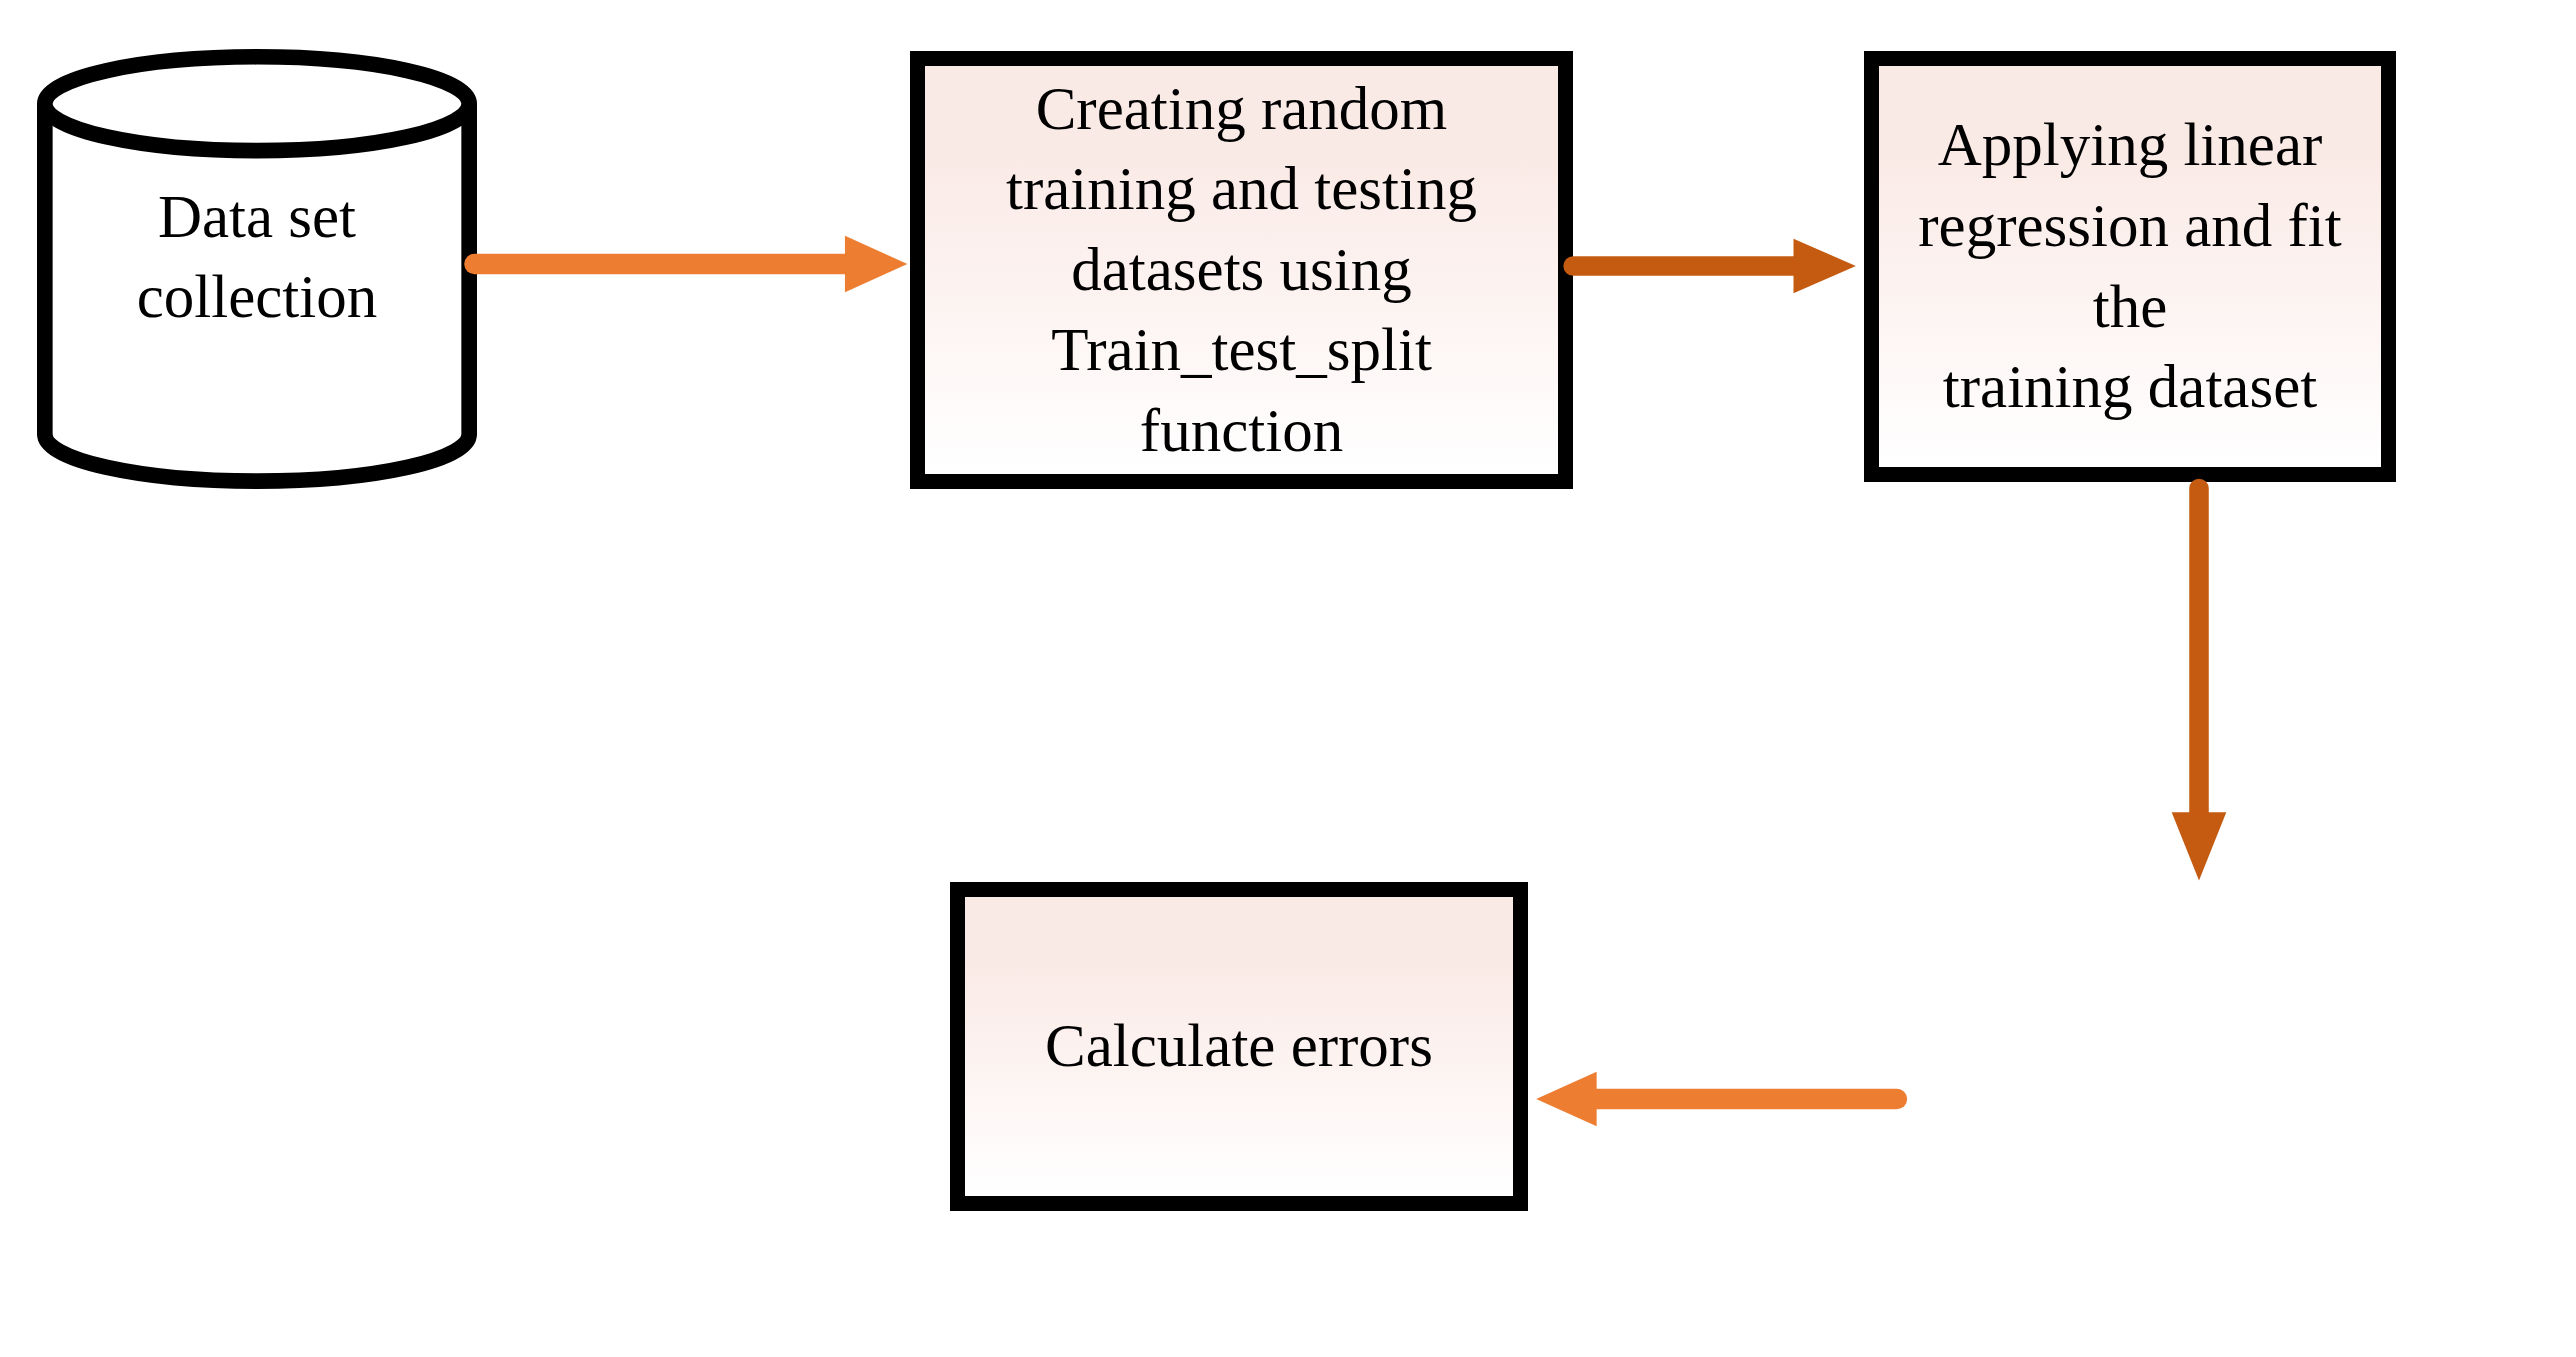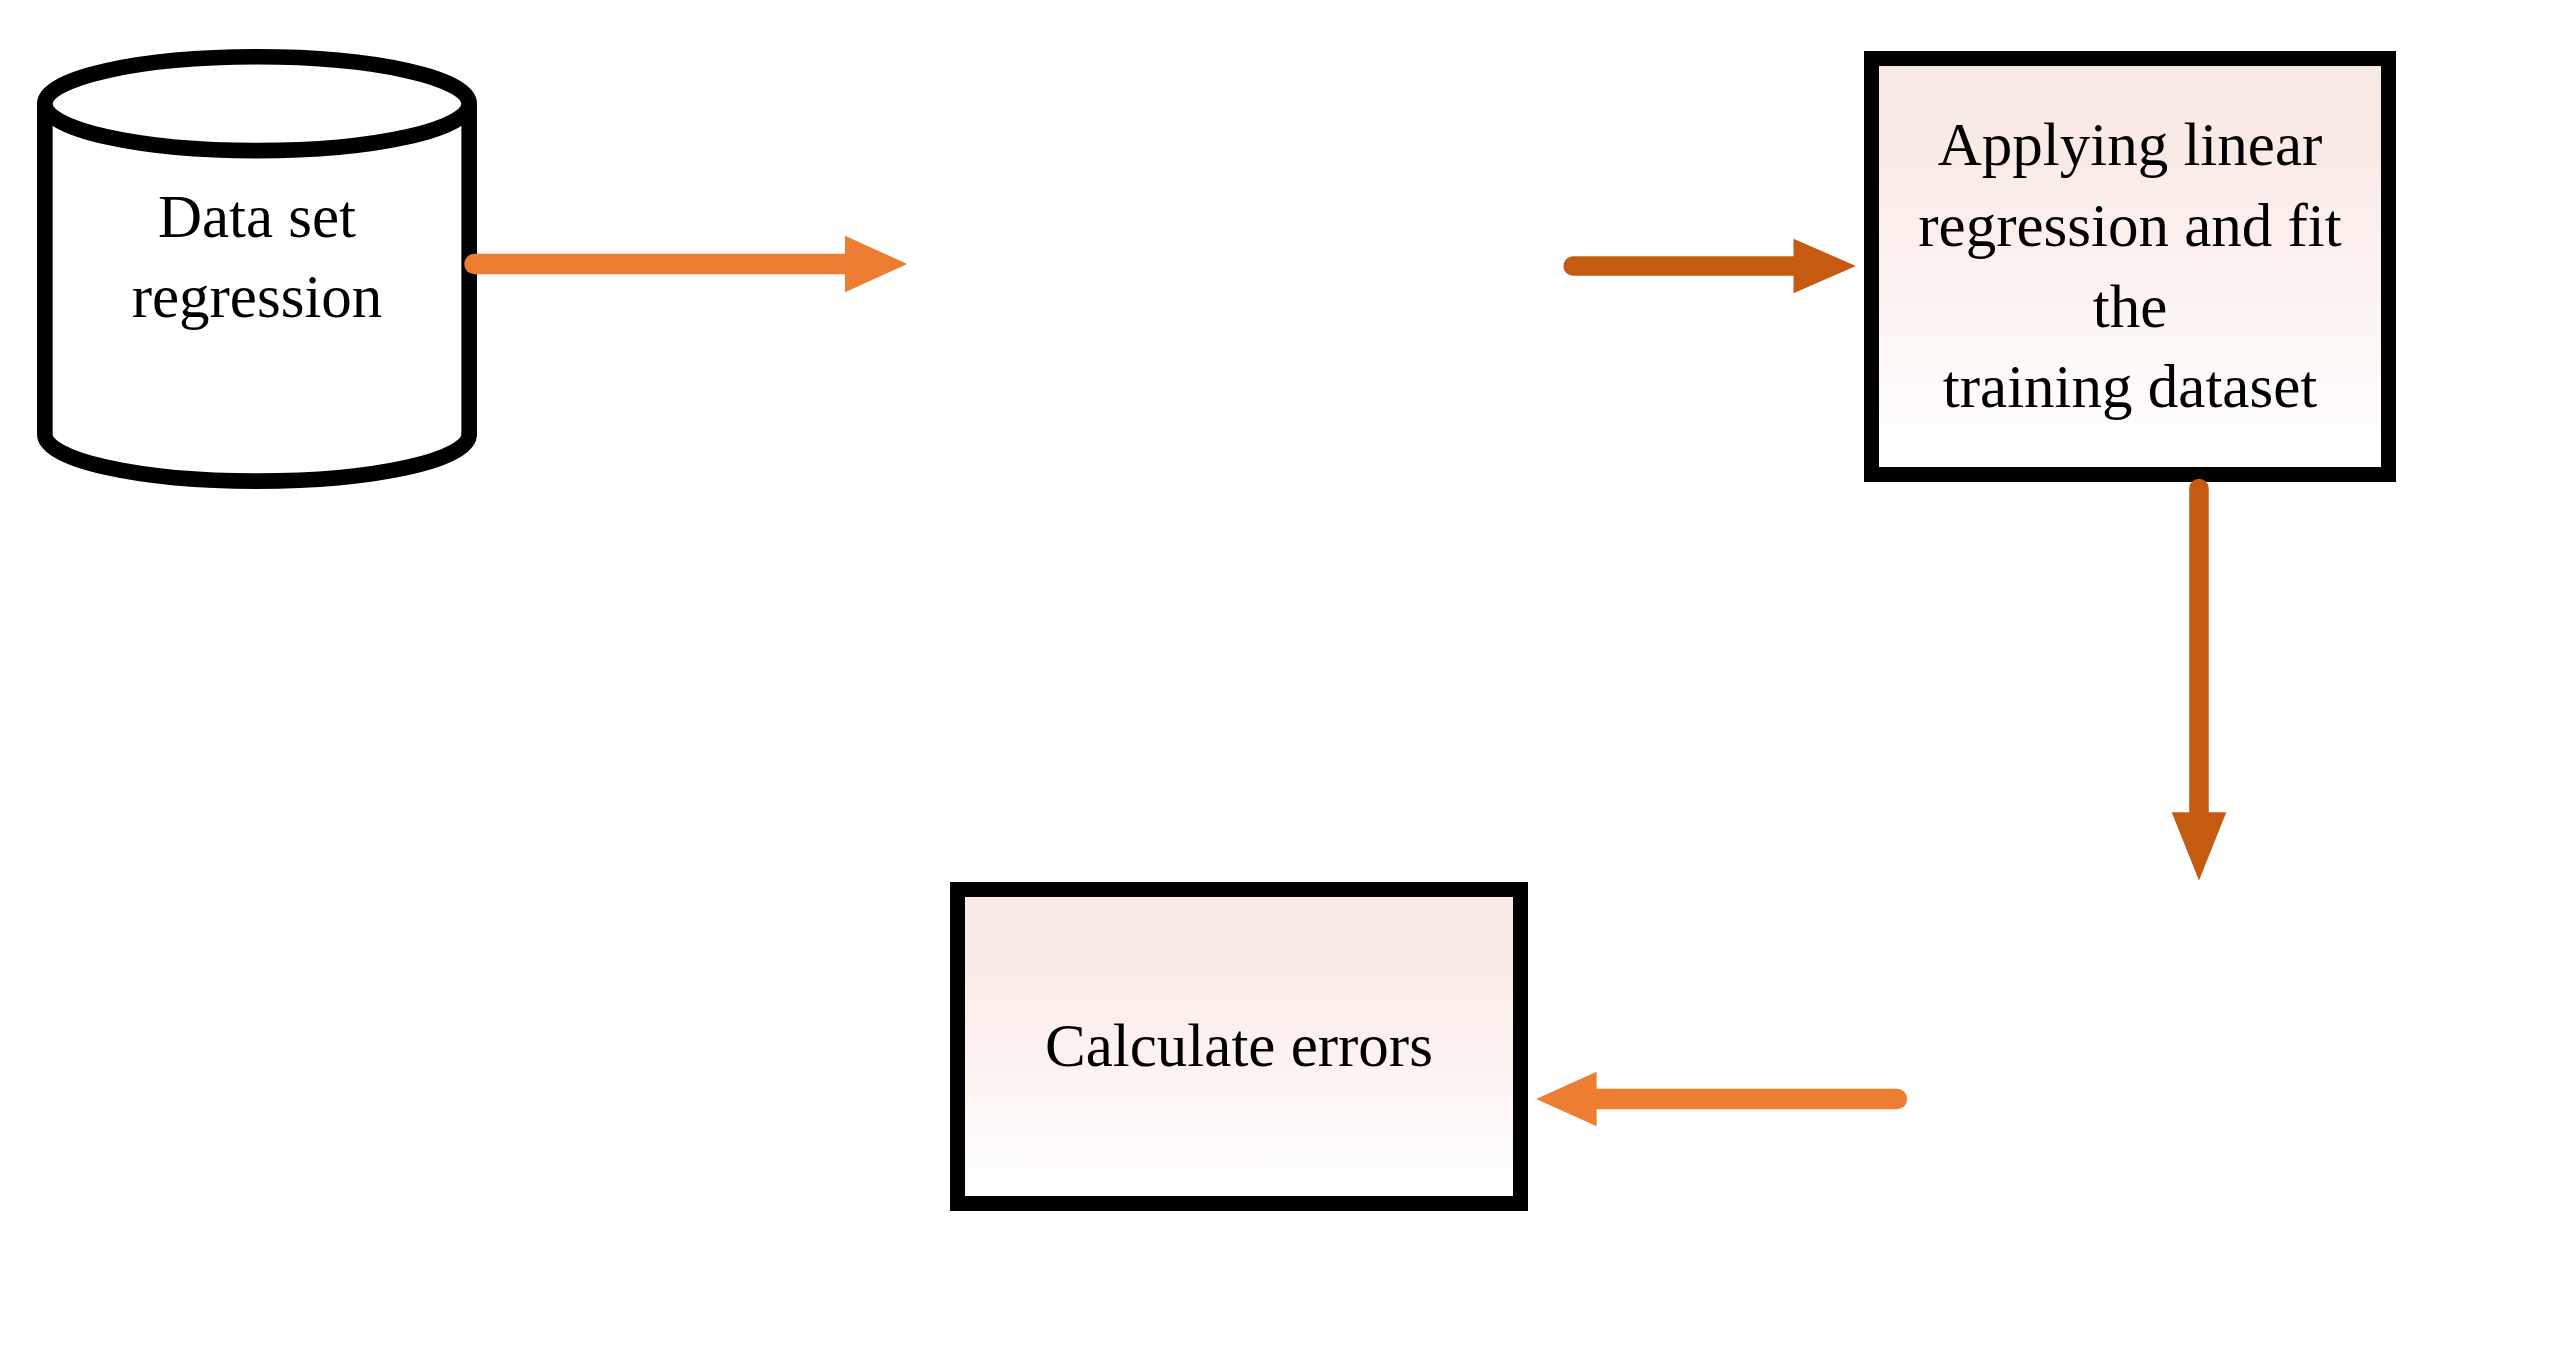--- a/index.html
+++ b/index.html
@@ -52,29 +52,36 @@
 
 <div id="stage">
 
   <div class="abs" style="left:37px; top:47px; width:440px; height:442px;">
     <svg width="440" height="442" viewBox="0 0 450 452">
       <path d="M 8 58 L 8 396 A 217 48 0 0 0 442 396 L 442 58" fill="#ffffff" stroke-width="16" stroke-linejoin="round" style="stroke: var(--node_border, #000);"></path>
       <ellipse cx="225" cy="58" rx="217" ry="48" fill="#ffffff" stroke-width="16" style="stroke: var(--node_border, #000);"></ellipse>
     </svg>
     <div class="cyl-label-wrap">
       <div class="cyl-label">Data set
-regression</div>
+collection</div>
     </div>
   </div>
 
   <svg class="abs" style="left:460px; top:225px;" width="454" height="78" viewBox="0 0 464 80">
     <line x1="14" y1="40" x2="400" y2="40" stroke-width="21" stroke-linecap="round" stroke="#ED7D31"></line>
     <polygon points="394,11 394,69 458,40" fill="#ED7D31"></polygon>
   </svg>
 
+  <div class="abs node" style="left:910px; top:51px; width:663px; height:438px;">
+    <div class="node-label">Creating random
+training and testing
+datasets using
+Train_test_split
+function</div>
+  </div>
 
   <svg class="abs" style="left:1563px; top:227px;" width="303" height="78" viewBox="0 0 310 80">
     <line x1="10" y1="40" x2="240" y2="40" stroke-width="20" stroke-linecap="round" stroke="#C55A11"></line>
     <polygon points="236,12 236,68 300,40" fill="#C55A11"></polygon>
   </svg>
 
   <div class="abs node" style="left:1864px; top:51px; width:532px; height:431px;">
     <div class="node-label">Applying linear
 regression and fit the
 training dataset</div>

